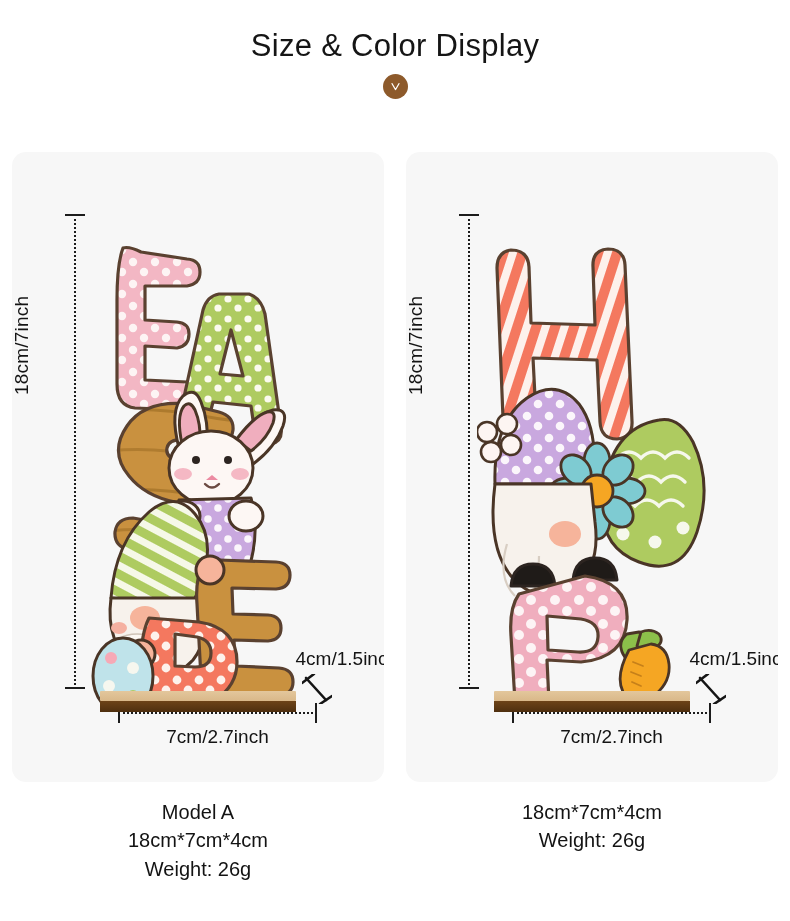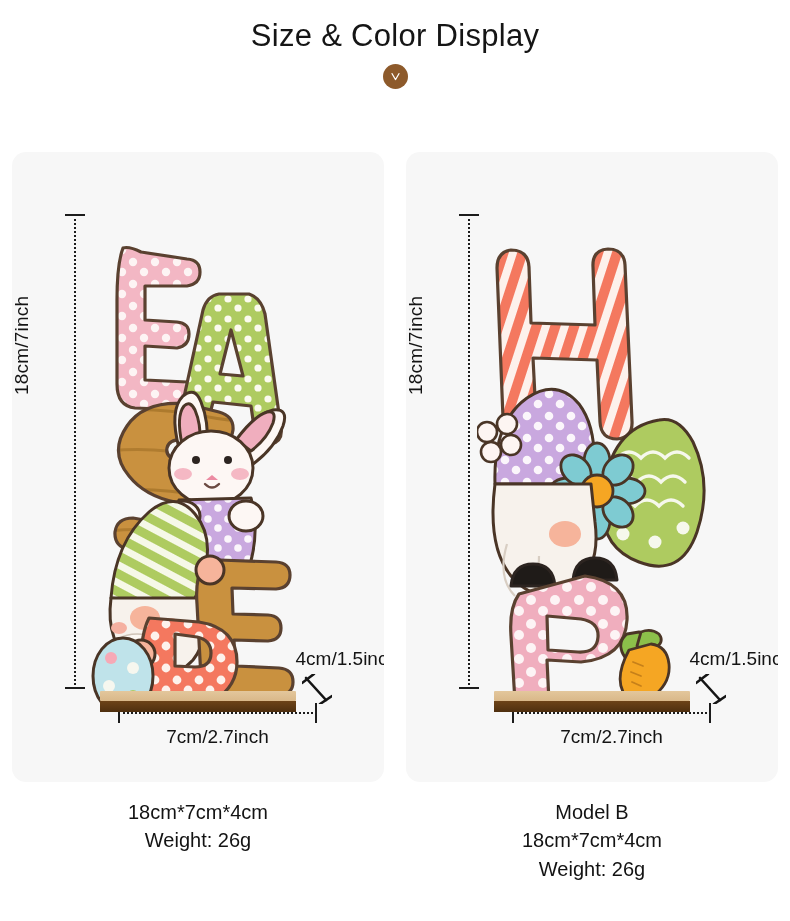--- a/index.html
+++ b/index.html
@@ -12,21 +12,21 @@
     background: #ffffff;
     font-family: "Liberation Sans", sans-serif;
     color: #1a1a1a;
     overflow: hidden;
     position: relative;
   }
 
   
   .header {
     width: 100%;
-    padding-top: 18px;
+    padding-top: 28px;
     text-align: center;
   }
   .page-title {
     font-size: 31px;
     font-weight: 400;
     letter-spacing: 0.3px;
     color: #151515;
     line-height: 1.15;
   }
   .badge-wrap {
@@ -346,20 +346,21 @@
 
       <div class="h-dim">
         <div class="cap l"></div>
         <div class="dots"></div>
         <div class="cap r"></div>
         <div class="h-dim-label">7cm/2.7inch</div>
       </div>
     </div>
 
     <div class="caption">
+      <div>Model A</div>
       <div>18cm*7cm*4cm</div>
       <div>Weight: 26g</div>
     </div>
   </div>
 
   <div class="card-col">
     <div class="card">
 
       <div class="v-dim">
         <div class="cap top"></div>
@@ -476,19 +477,18 @@
 
       <div class="h-dim">
         <div class="cap l"></div>
         <div class="dots"></div>
         <div class="cap r"></div>
         <div class="h-dim-label">7cm/2.7inch</div>
       </div>
     </div>
 
     <div class="caption">
-      <div>Model B</div>
       <div>18cm*7cm*4cm</div>
       <div>Weight: 26g</div>
     </div>
   </div>
 
 </div>
 
 </body></html>

